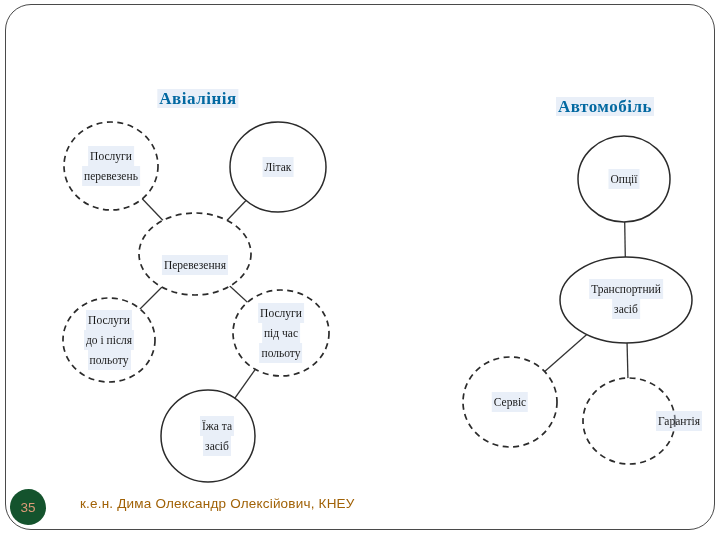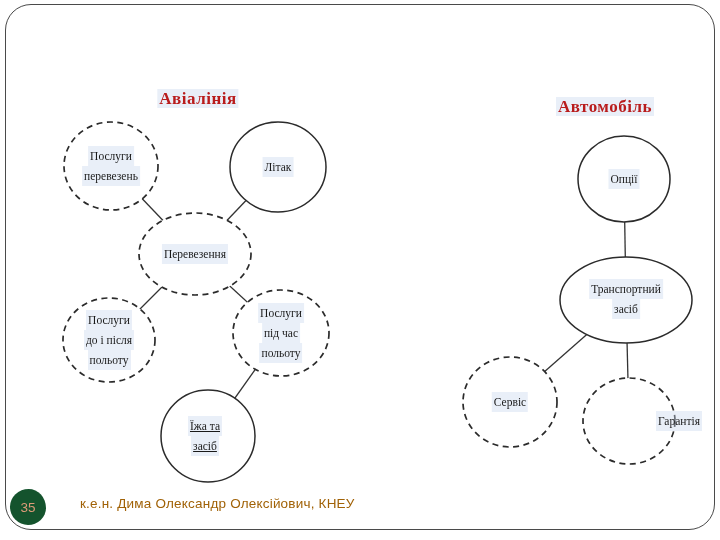--- a/index.html
+++ b/index.html
@@ -43,21 +43,21 @@
   }
   .diagram-svg ellipse.dashed {
     stroke-dasharray: 6 4.5;
     stroke-width: 1.7;
   }
   .section-title {
     position: absolute;
     transform: translateX(-50%);
     font-weight: bold;
     font-size: 17px;
-    color: #b91c1c;
+    color: #0369a1;
     letter-spacing: 0.5px;
     white-space: nowrap;
   }
   .section-title .hl, .node-label .ln {
     background: rgba(199, 216, 238, 0.40);
     padding: 0 2px;
   }
   .node-label {
     position: absolute;
     transform: translate(-50%, -50%);
@@ -136,34 +136,34 @@
     <span class="hl">Автомобіль</span>
   </div>
 
   <div class="node-label" style="left:111px; top:166px;">
     <span class="ln">Послуги</span>
     <span class="ln">перевезень</span>
   </div>
   <div class="node-label" style="left:278px; top:167px;">
     <span class="ln">Літак</span>
   </div>
-  <div class="node-label" style="left:195px; top:254px;border-radius:9px;">
+  <div class="node-label" style="left:195px; top:265px;border-radius:9px;">
     <span class="ln">Перевезення</span>
   </div>
   <div class="node-label" style="left:109px; top:340px;">
     <span class="ln">Послуги</span>
     <span class="ln">до і після</span>
     <span class="ln">польоту</span>
   </div>
   <div class="node-label" style="left:281px; top:333px;">
     <span class="ln">Послуги</span>
     <span class="ln">під час</span>
     <span class="ln">польоту</span>
   </div>
-  <div class="node-label" style="left:205px; top:436px;text-decoration:underline;">
+  <div class="node-label" style="left:217px; top:436px;">
     <span class="ln">Їжа та</span>
     <span class="ln">засіб</span>
   </div>
 
   <div class="node-label" style="left:624px; top:179px;">
     <span class="ln">Опції</span>
   </div>
   <div class="node-label" style="left:626px; top:299px;text-align:right;">
     <span class="ln">Транспортний</span>
     <span class="ln">засіб</span>

